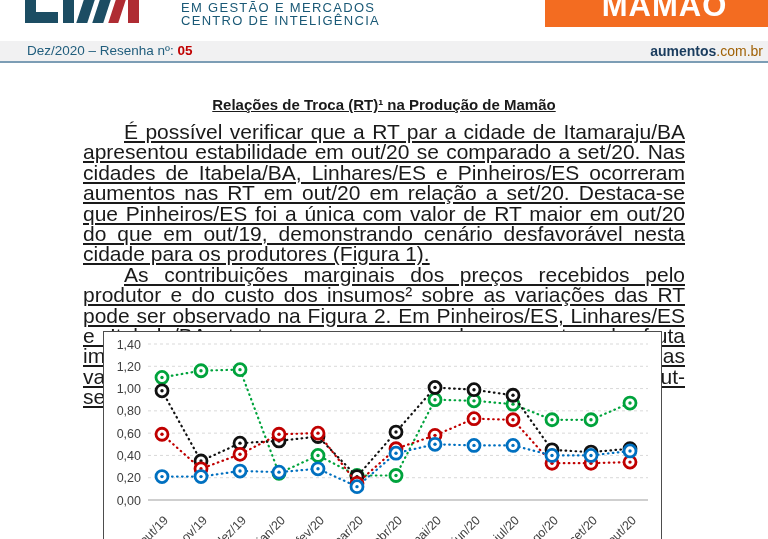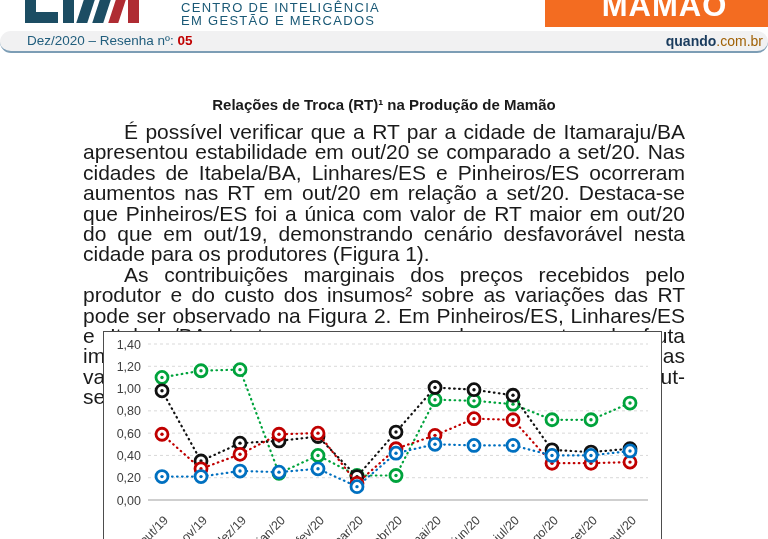--- a/index.html
+++ b/index.html
@@ -25,33 +25,33 @@
   .banner {
     position:absolute; left:525px; top:0; width:239px; height:27px;
     background:#F36C21; overflow:hidden;margin-left:20px;
   }
   .banner-text {
     position:absolute; top:-12px; width:100%; text-align:center;
     color:#ffffff; font-size:31px; font-weight:bold; letter-spacing:1px;
   }
   
   .metabar {
-    position:absolute; left:0; top:31px; width:768px; height:22px;
-    background:#F1F1F2; border-bottom:2px solid #7C9DB5;border-radius:11px;
+    position:absolute; left:0; top:41px; width:768px; height:22px;
+    background:#F1F1F2; border-bottom:2px solid #7C9DB5;
   }
   .issue {
     position:absolute; left:27px; top:0; line-height:20px;
     font-size:13.5px; color:#215E7D;
   }
   .issue .num { color:#C00000; font-weight:bold; }
   .site { position:absolute; right:5px; top:0; line-height:20px; font-size:14px; }
   .site .brand { font-weight:bold; color:#1A3C5E; }
   .site .dom { color:#a16207; }
   
-  .content { position:absolute; left:83px; top:96px; width:602px; }
+  .content { position:absolute; left:83px; top:96px; width:602px;text-decoration:underline; }
   .title { text-align:center; font-size:15px; font-weight:bold; margin-bottom:9px; }
   .content p {
     font-size:21px; line-height:20.4px; text-align:justify; text-indent:41px;
     color:#1a1a1a;
   }
   
   .chart-box {
     position:absolute; left:103px; top:331px; width:559px; height:230px;
     border:1px solid #4D4D4D; background:#ffffff;
   }
@@ -66,30 +66,30 @@
   <div class="logo">
     <div class="pc lg-c-v"></div>
     <div class="pc lg-c-h"></div>
     <div class="pc lg-stem1"></div>
     <div class="pc lg-sl1"></div>
     <div class="pc lg-sl2"></div>
     <div class="pc lg-sl3"></div>
     <div class="pc lg-stem2"></div>
   </div>
   <div class="orgname">
+    <div>EM GESTÃO E MERCADOS</div>
     <div>CENTRO DE INTELIGÊNCIA</div>
-    <div>EM GESTÃO E MERCADOS</div>
   </div>
   <div class="banner">
     <div class="banner-text">MAMÃO</div>
   </div>
 
   <div class="metabar">
     <div class="issue"><span>Dez/2020 – Resenha nº: </span><span class="num">05</span></div>
-    <div class="site"><span class="brand">quando</span><span class="dom">.com.br</span></div>
+    <div class="site"><span class="brand">aumentos</span><span class="dom">.com.br</span></div>
   </div>
 
   <div class="content">
     <div class="title">Relações de Troca (RT)¹ na Produção de Mamão</div>
     <p>É possível verificar que a RT par a cidade de Itamaraju/BA apresentou estabilidade em out/20 se comparado a set/20. Nas cidades de Itabela/BA, Linhares/ES e Pinheiros/ES ocorreram aumentos nas RT em out/20 em relação a set/20. Destaca-se que Pinheiros/ES foi a única com valor de RT maior em out/20 do que em out/19, demonstrando cenário desfavorável nesta cidade para os produtores (Figura 1).</p>
     <p>As contribuições marginais dos preços recebidos pelo produtor e do custo dos insumos² sobre as variações das RT pode ser observado na Figura 2. Em Pinheiros/ES, Linhares/ES e Itabela/BA, tanto os preços quando os custos da fruta impactaram nas variações das RT. Ressalta-se que essas duas variáveis apresentaram aumentos de valores no período de out-set/20 (Figura 2).</p>
   </div>
 
   <div class="chart-box">
     <svg id="chart-svg" width="557" height="228" viewBox="0 0 557 228">

